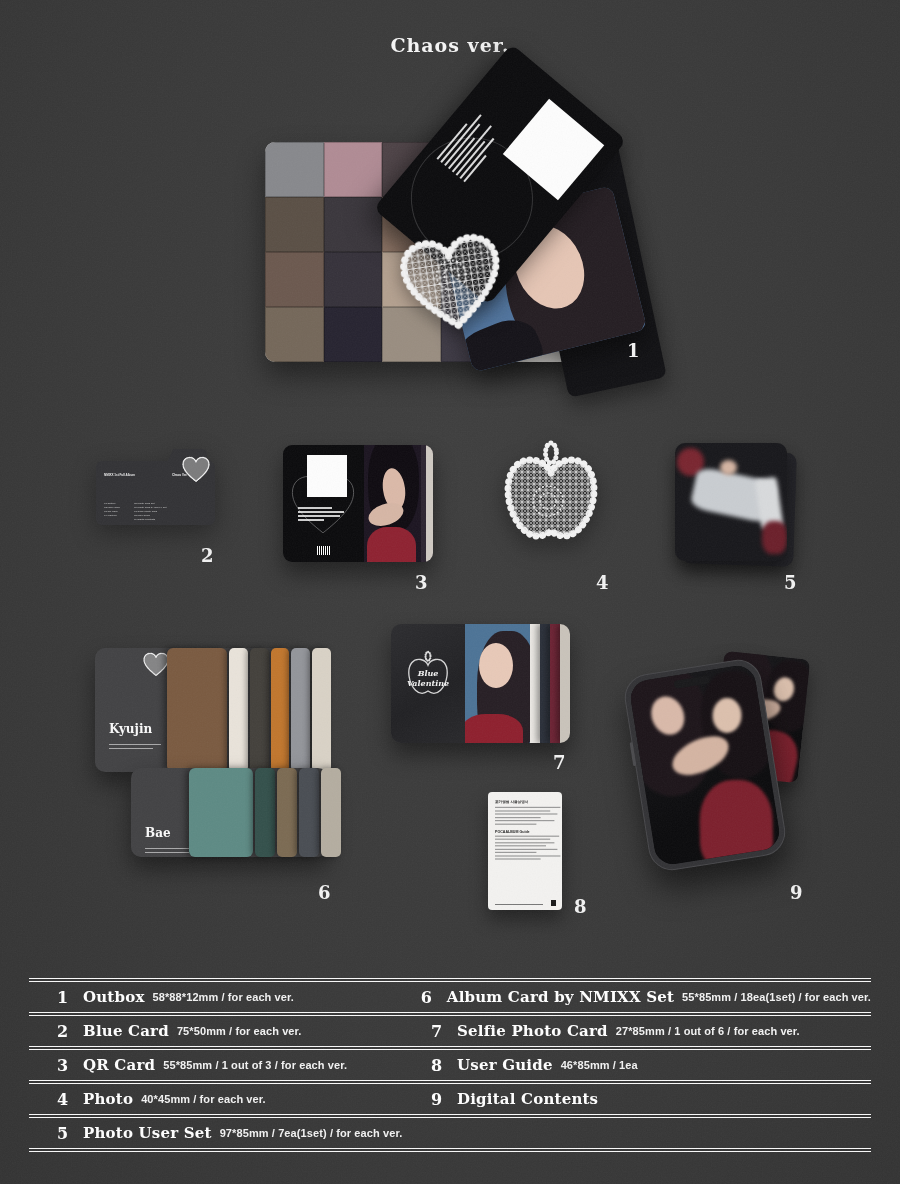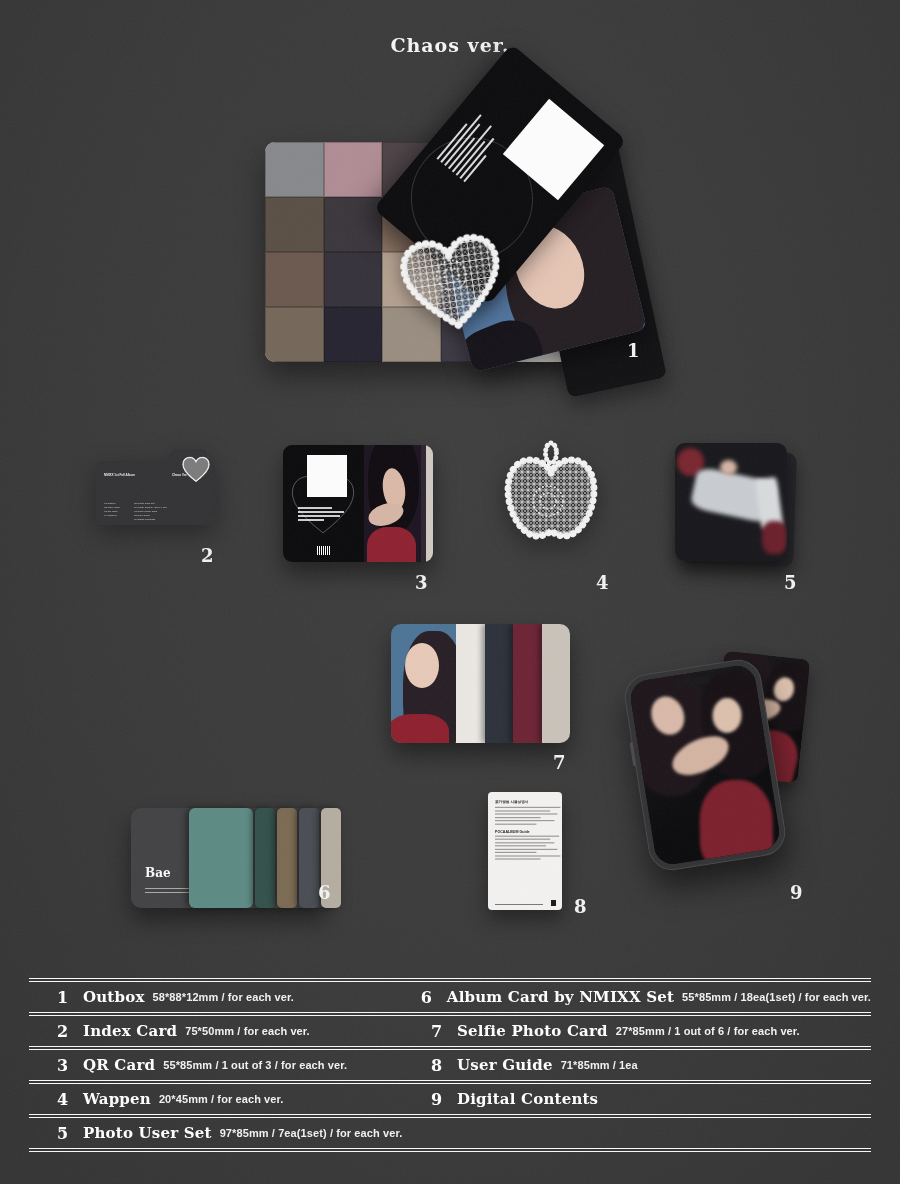--- a/index.html
+++ b/index.html
@@ -87,21 +87,21 @@
   .p5-wedge{left:16%;top:26%;width:72%;height:36%;background:#c9cdd1;border-radius:22%;transform:rotate(12deg);}
   .p5-red1{left:2%;top:4%;width:24%;height:24%;background:#79252f;border-radius:50%;}
   .p5-red2{right:0;bottom:6%;width:22%;height:28%;background:#6b1f2a;border-radius:40%;}
   .p5-skin{left:40%;top:14%;width:15%;height:13%;background:#d4b4a2;border-radius:50%;}
   .p5-white{right:6%;top:30%;width:20%;height:42%;background:#d8dadc;border-radius:12%;transform:rotate(-8deg);}
 
   
   .g6{position:absolute;left:95px;top:648px;width:245px;height:230px;}
   .pcb{position:absolute;background:#424244;border-radius:10px;box-shadow:0 12px 22px rgba(0,0,0,.45);}
   .pcb1{left:0;top:0;width:203px;height:124px;}
-  .pcb2{left:36px;top:120px;width:197px;height:100px;margin-top:40px;}
+  .pcb2{left:36px;top:120px;width:197px;height:89px;}
   .pcb .mname{position:absolute;left:14px;font-family:"DejaVu Serif",serif;font-weight:700;font-size:12px;color:#fafafa;}
   .pcb1 .mname{top:74px;}
   .pcb2 .mname{top:58px;}
   .cap-bars i{display:block;height:1.3px;background:rgba(255,255,255,.55);margin-bottom:2.6px;}
   .pcb .cap-bars{position:absolute;left:14px;}
   .pcb1 .cap-bars{top:96px;}
   .pcb2 .cap-bars{top:80px;}
   .cap-bars i:nth-child(1){width:52px}.cap-bars i:nth-child(2){width:44px}
   .pcb .hlogo{position:absolute;left:47px;top:4px;}
   .strips{position:absolute;top:0;height:100%;display:flex;gap:2px;}
@@ -302,38 +302,67 @@
       <div class="ph p5-red1"></div>
       <div class="ph p5-wedge"></div>
       <div class="ph p5-skin"></div>
       <div class="ph p5-white"></div>
       <div class="ph p5-red2"></div>
     </div>
   </div>
   <div class="num n5">5</div>
 
   <div class="g6">
+    <div class="pcb pcb1">
+      <svg class="hlogo" width="28" height="25" viewBox="0 0 100 92">
+        <path class="lace-bead sm" d="M50 86 C22 64 6 46 6 28 C6 13 17 5 29 5 C39 5 47 11 50 20 C53 11 61 5 71 5 C83 5 94 13 94 28 C94 46 78 64 50 86 Z"></path>
+        <path class="lace-body" d="M50 86 C22 64 6 46 6 28 C6 13 17 5 29 5 C39 5 47 11 50 20 C53 11 61 5 71 5 C83 5 94 13 94 28 C94 46 78 64 50 86 Z"></path>
+      </svg>
+      <div class="mname">Kyujin</div>
+      <div class="cap-bars">
+          <i></i>
+          <i></i>
+        </div>
+      <div class="strips">
+          <div class="tile" style="background: rgb(122, 90, 64);"></div>
+          <div class="tile" style="background: rgb(233, 227, 218);"></div>
+          <div class="tile" style="background: rgb(67, 64, 59);"></div>
+          <div class="tile" style="background: rgb(193, 118, 45);"></div>
+          <div class="tile" style="background: rgb(147, 149, 154);"></div>
+          <div class="tile" style="background: rgb(217, 210, 198);"></div>
+        </div>
+    </div>
     <div class="pcb pcb2">
       <div class="mname">Bae</div>
       <div class="cap-bars">
           <i></i>
           <i></i>
         </div>
       <div class="strips">
           <div class="tile" style="background: rgb(93, 138, 132);"></div>
           <div class="tile" style="background: rgb(51, 80, 75);"></div>
           <div class="tile" style="background: rgb(123, 106, 82);"></div>
           <div class="tile" style="background: rgb(73, 77, 83);"></div>
           <div class="tile" style="background: rgb(180, 173, 160);"></div>
         </div>
     </div>
   </div>
   <div class="num n6">6</div>
 
   <div class="g7">
+    <div class="s7-left">
+      <svg width="46" height="50" viewBox="0 0 100 112">
+        <ellipse cx="50" cy="14" rx="5.5" ry="10" fill="none" class="lace-bead sm"></ellipse>
+        <path d="M50 34 C44 20 24 16 14 28 C2 42 6 74 22 90 C32 100 42 98 50 92 C58 98 68 100 78 90 C94 74 98 42 86 28 C76 16 56 20 50 34 Z" fill="none" stroke="#e9e9e9" stroke-width="3"></path>
+      </svg>
+      <div class="s7-logo-text">
+        <div>Blue</div>
+        <div>Valentine</div>
+      </div>
+    </div>
     <div class="s7-photo">
       <div class="hair"></div>
       <div class="face"></div>
       <div class="red"></div>
     </div>
     <div class="strips7">
         <div class="tile" style="background: rgb(235, 232, 228);"></div>
         <div class="tile" style="background: rgb(43, 48, 58);"></div>
         <div class="tile" style="background: rgb(109, 35, 52);"></div>
         <div class="tile" style="background: rgb(201, 195, 186);"></div>
@@ -404,48 +433,48 @@
       <div class="lcell right">
         <span class="l-num">6</span>
         <span class="l-name">Album Card by NMIXX Set</span>
         <span class="l-spec">55*85mm / 18ea(1set) / for each ver.</span>
       </div>
     </div>
     <div class="rule"></div>
     <div class="legend-pair">
       <div class="lcell left">
         <span class="l-num">2</span>
-        <span class="l-name">Index Card</span>
+        <span class="l-name">Blue Card</span>
         <span class="l-spec">75*50mm / for each ver.</span>
       </div>
       <div class="lcell right">
         <span class="l-num">7</span>
         <span class="l-name">Selfie Photo Card</span>
         <span class="l-spec">27*85mm / 1 out of 6 / for each ver.</span>
       </div>
     </div>
     <div class="rule"></div>
     <div class="legend-pair">
       <div class="lcell left">
         <span class="l-num">3</span>
         <span class="l-name">QR Card</span>
         <span class="l-spec">55*85mm / 1 out of 3 / for each ver.</span>
       </div>
       <div class="lcell right">
         <span class="l-num">8</span>
         <span class="l-name">User Guide</span>
-        <span class="l-spec">71*85mm / 1ea</span>
+        <span class="l-spec">46*85mm / 1ea</span>
       </div>
     </div>
     <div class="rule"></div>
     <div class="legend-pair">
       <div class="lcell left">
         <span class="l-num">4</span>
-        <span class="l-name">Wappen</span>
-        <span class="l-spec">20*45mm / for each ver.</span>
+        <span class="l-name">Photo</span>
+        <span class="l-spec">40*45mm / for each ver.</span>
       </div>
       <div class="lcell right">
         <span class="l-num">9</span>
         <span class="l-name">Digital Contents</span>
         <span class="l-spec"></span>
       </div>
     </div>
     <div class="rule"></div>
     <div class="legend-pair">
       <div class="lcell left">

